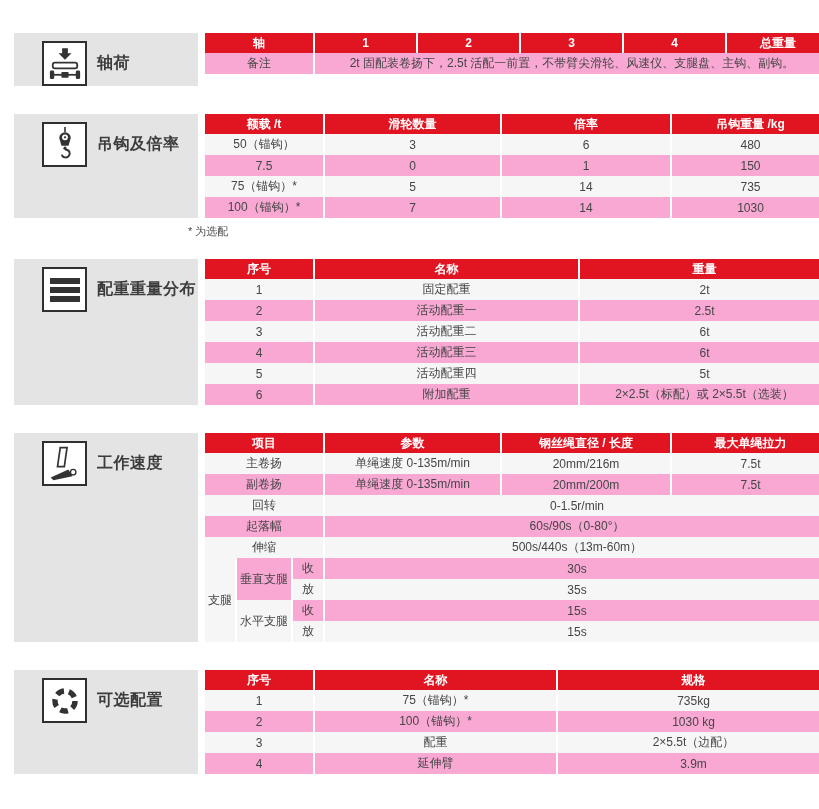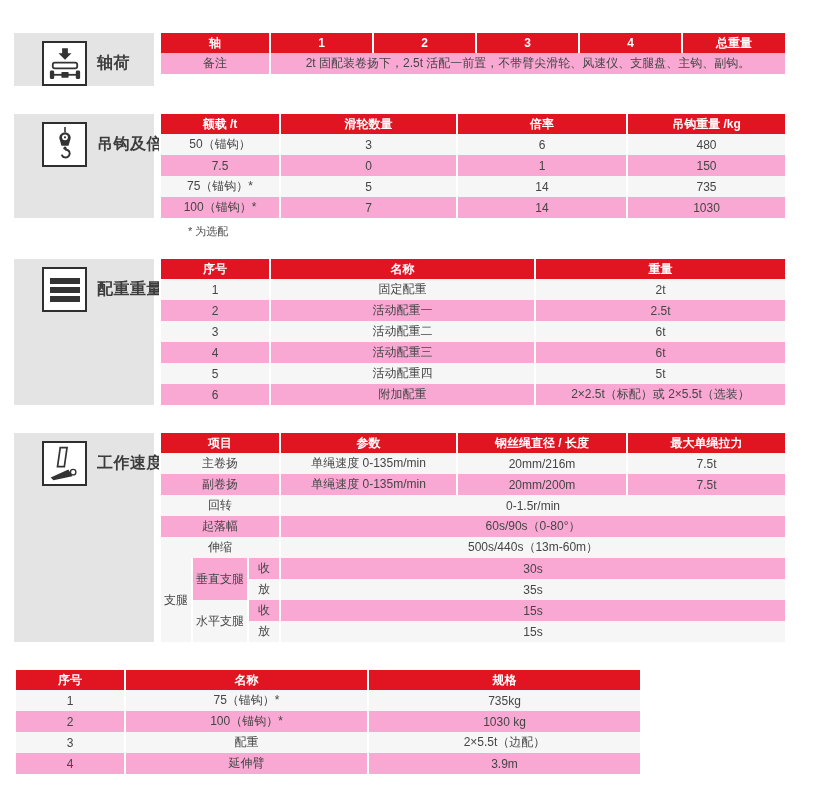--- a/index.html
+++ b/index.html
@@ -2,21 +2,21 @@
 <html><head>
 <meta charset="utf-8">
 <style>
   *{box-sizing:border-box;margin:0;padding:0}
   html,body{background:#fff}
   body{width:819px;height:809px;font-family:"Liberation Sans","DejaVu Sans",sans-serif;color:#3f3f3f;overflow:hidden}
   .page{padding:33px 13px 0 14px}
   .spec{margin-bottom:28px}
   .spec.has-footnote{margin-bottom:20px}
   .spec-row{display:flex;align-items:stretch}
-  .side{width:140px;background:#e4e4e4;margin-right:5px;flex:none;display:flex}
+  .side{width:184px;background:#e4e4e4;margin-right:5px;flex:none;display:flex}
   .side-inner{display:flex;align-items:center;gap:10px;margin:8px 0 auto 28px}
   .icon-box{width:45px;height:45px;background:#fff;border:2px solid #2f2f2f;display:flex;align-items:center;justify-content:center;flex:none}
   .title{font-size:16px;font-weight:bold;color:#3c3c3c;white-space:nowrap;letter-spacing:.5px}
   table{border-collapse:separate;border-spacing:0;table-layout:fixed;width:626px}
   th{background:#e11422;color:#fff;font-weight:bold;height:20px;font-size:12px;border-left:2px solid #fff;text-align:center;overflow:hidden;white-space:nowrap}
   td{height:21px;font-size:12px;text-align:center;vertical-align:middle;border-left:2px solid #fff;overflow:hidden;white-space:nowrap;color:#454545}
   .bg-light{background:#f6f6f6}
   .bg-gray{background:#f9a8d4}
   .footnote{font-size:11px;color:#4a4a4a;margin:6px 0 0 174px}
   .icon{display:block}
@@ -281,20 +281,30 @@
                 <td colspan="3" class="bg-light">15s</td>
               </tr>
             </tbody>
           </table>
       </div>
     </div>
   </section>
 
   <section class="spec">
     <div class="spec-row">
+      <aside class="side">
+        <div class="side-inner">
+          <span class="icon-box">
+            <svg class="icon" width="34" height="34" viewBox="0 0 44 44">
+              <circle cx="22" cy="22" r="13" fill="none" stroke="#333" stroke-width="7" stroke-dasharray="10 6.5"></circle>
+            </svg>
+          </span>
+          <h2 class="title">可选配置</h2>
+        </div>
+      </aside>
       <div class="tablewrap">
         <table>
             <colgroup>
               <col style="width: 110px;">
               <col style="width: 243px;">
               <col style="width: 273px;">
             </colgroup>
             <thead>
               <tr>
                 <th>序号</th>

